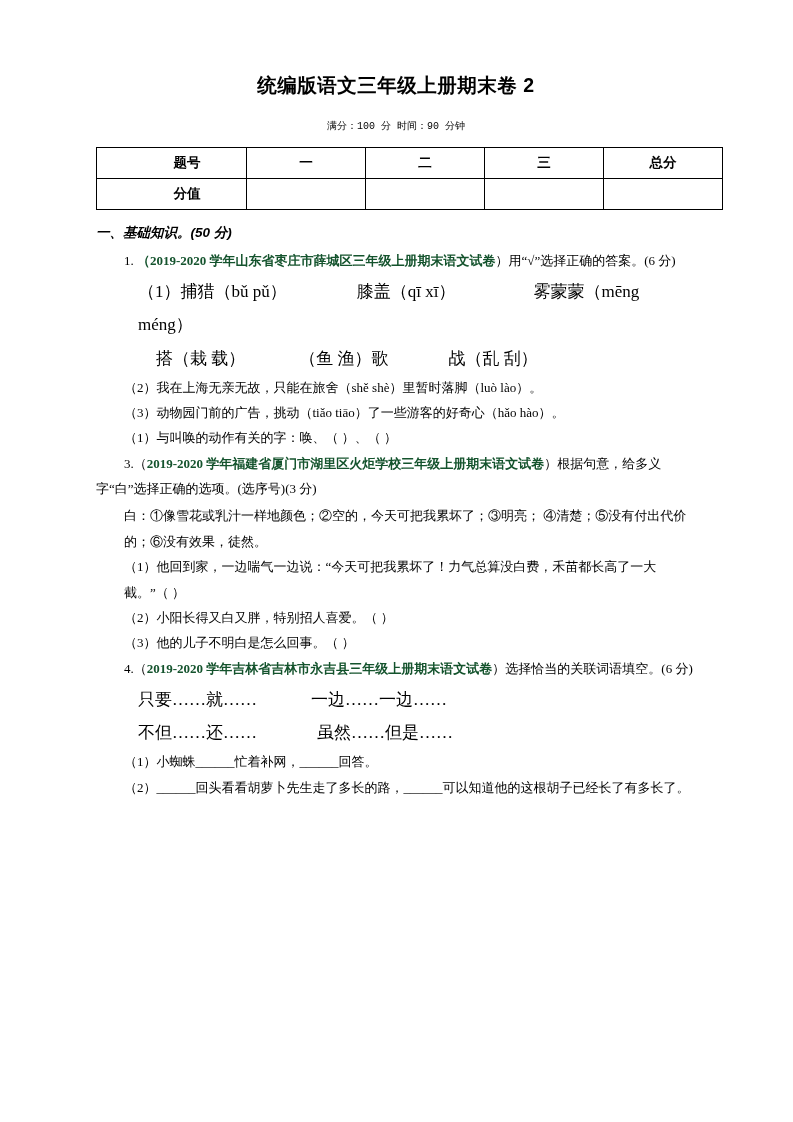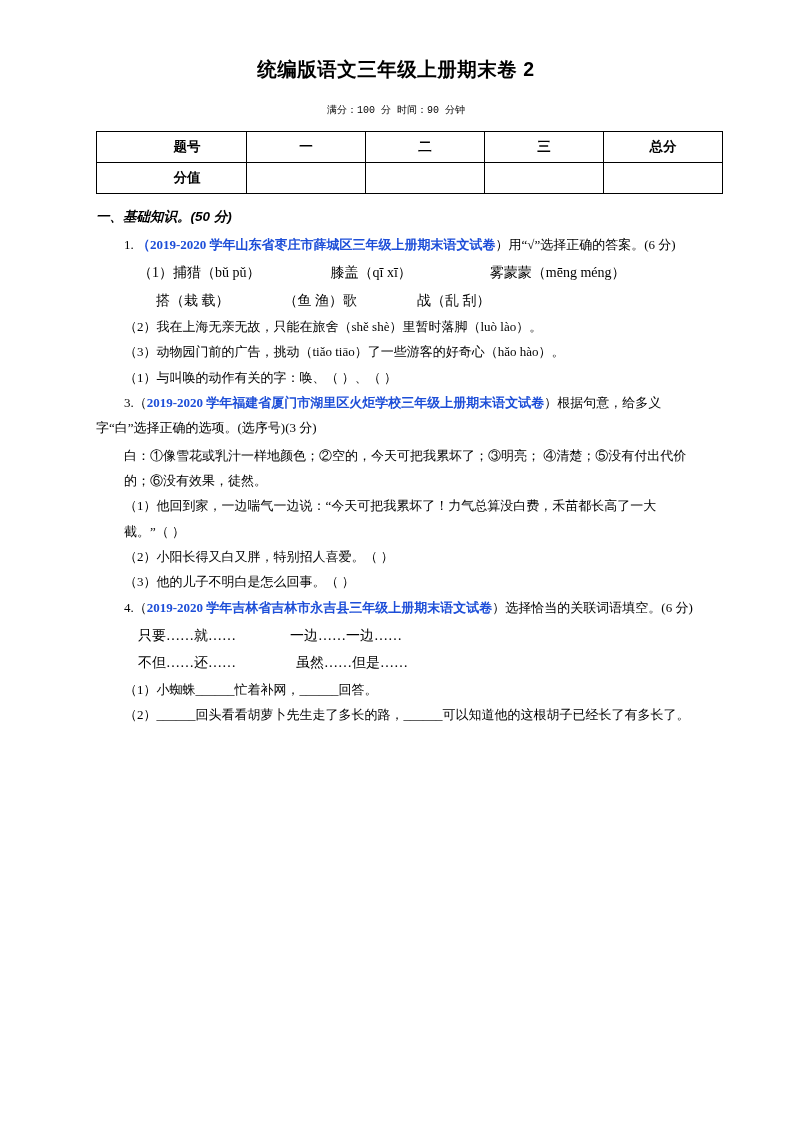--- a/index.html
+++ b/index.html
@@ -19,21 +19,21 @@
     position: absolute;
     left: 0; top: 0;
     width: 793px;
     height: 1122px;
     padding: 0;
     box-sizing: border-box;
   }
   .content {
     position: absolute;
     left: 96px;
-    top: 56px;
+    top: 72px;
     width: 600px;
   }
   .doc-title {
     text-align: center;
     font-size: 19.5px;
     font-weight: bold;
     letter-spacing: 0.5px;
     margin: 0 0 20px 0;
     font-family: "Liberation Sans", "DejaVu Sans", sans-serif;
   }
@@ -71,31 +71,31 @@
   .q {
     font-size: 13px;
     line-height: 1.95;
     margin: 0 0 2px 0;
     text-indent: 0;
   }
   .q-indent {
     text-indent: 28px;
   }
   .src {
-    color: #1d4ed8;
+    color: #14532d;
     font-weight: bold;
   }
   .sub {
     font-size: 13px;
     line-height: 1.95;
     margin: 0;
     padding-left: 28px;
   }
   .pinyin-row {
-    font-size: 14px;
+    font-size: 17px;
     line-height: 1.95;
     margin: 0;
     padding-left: 42px;
     display: block;
   }
   .sp-1 { display:inline-block; width: 70px; }
   .sp-2 { display:inline-block; width: 78px; }
   .sp-3 { display:inline-block; width: 54px; }
   .sp-4 { display:inline-block; width: 60px; }
 </style>

